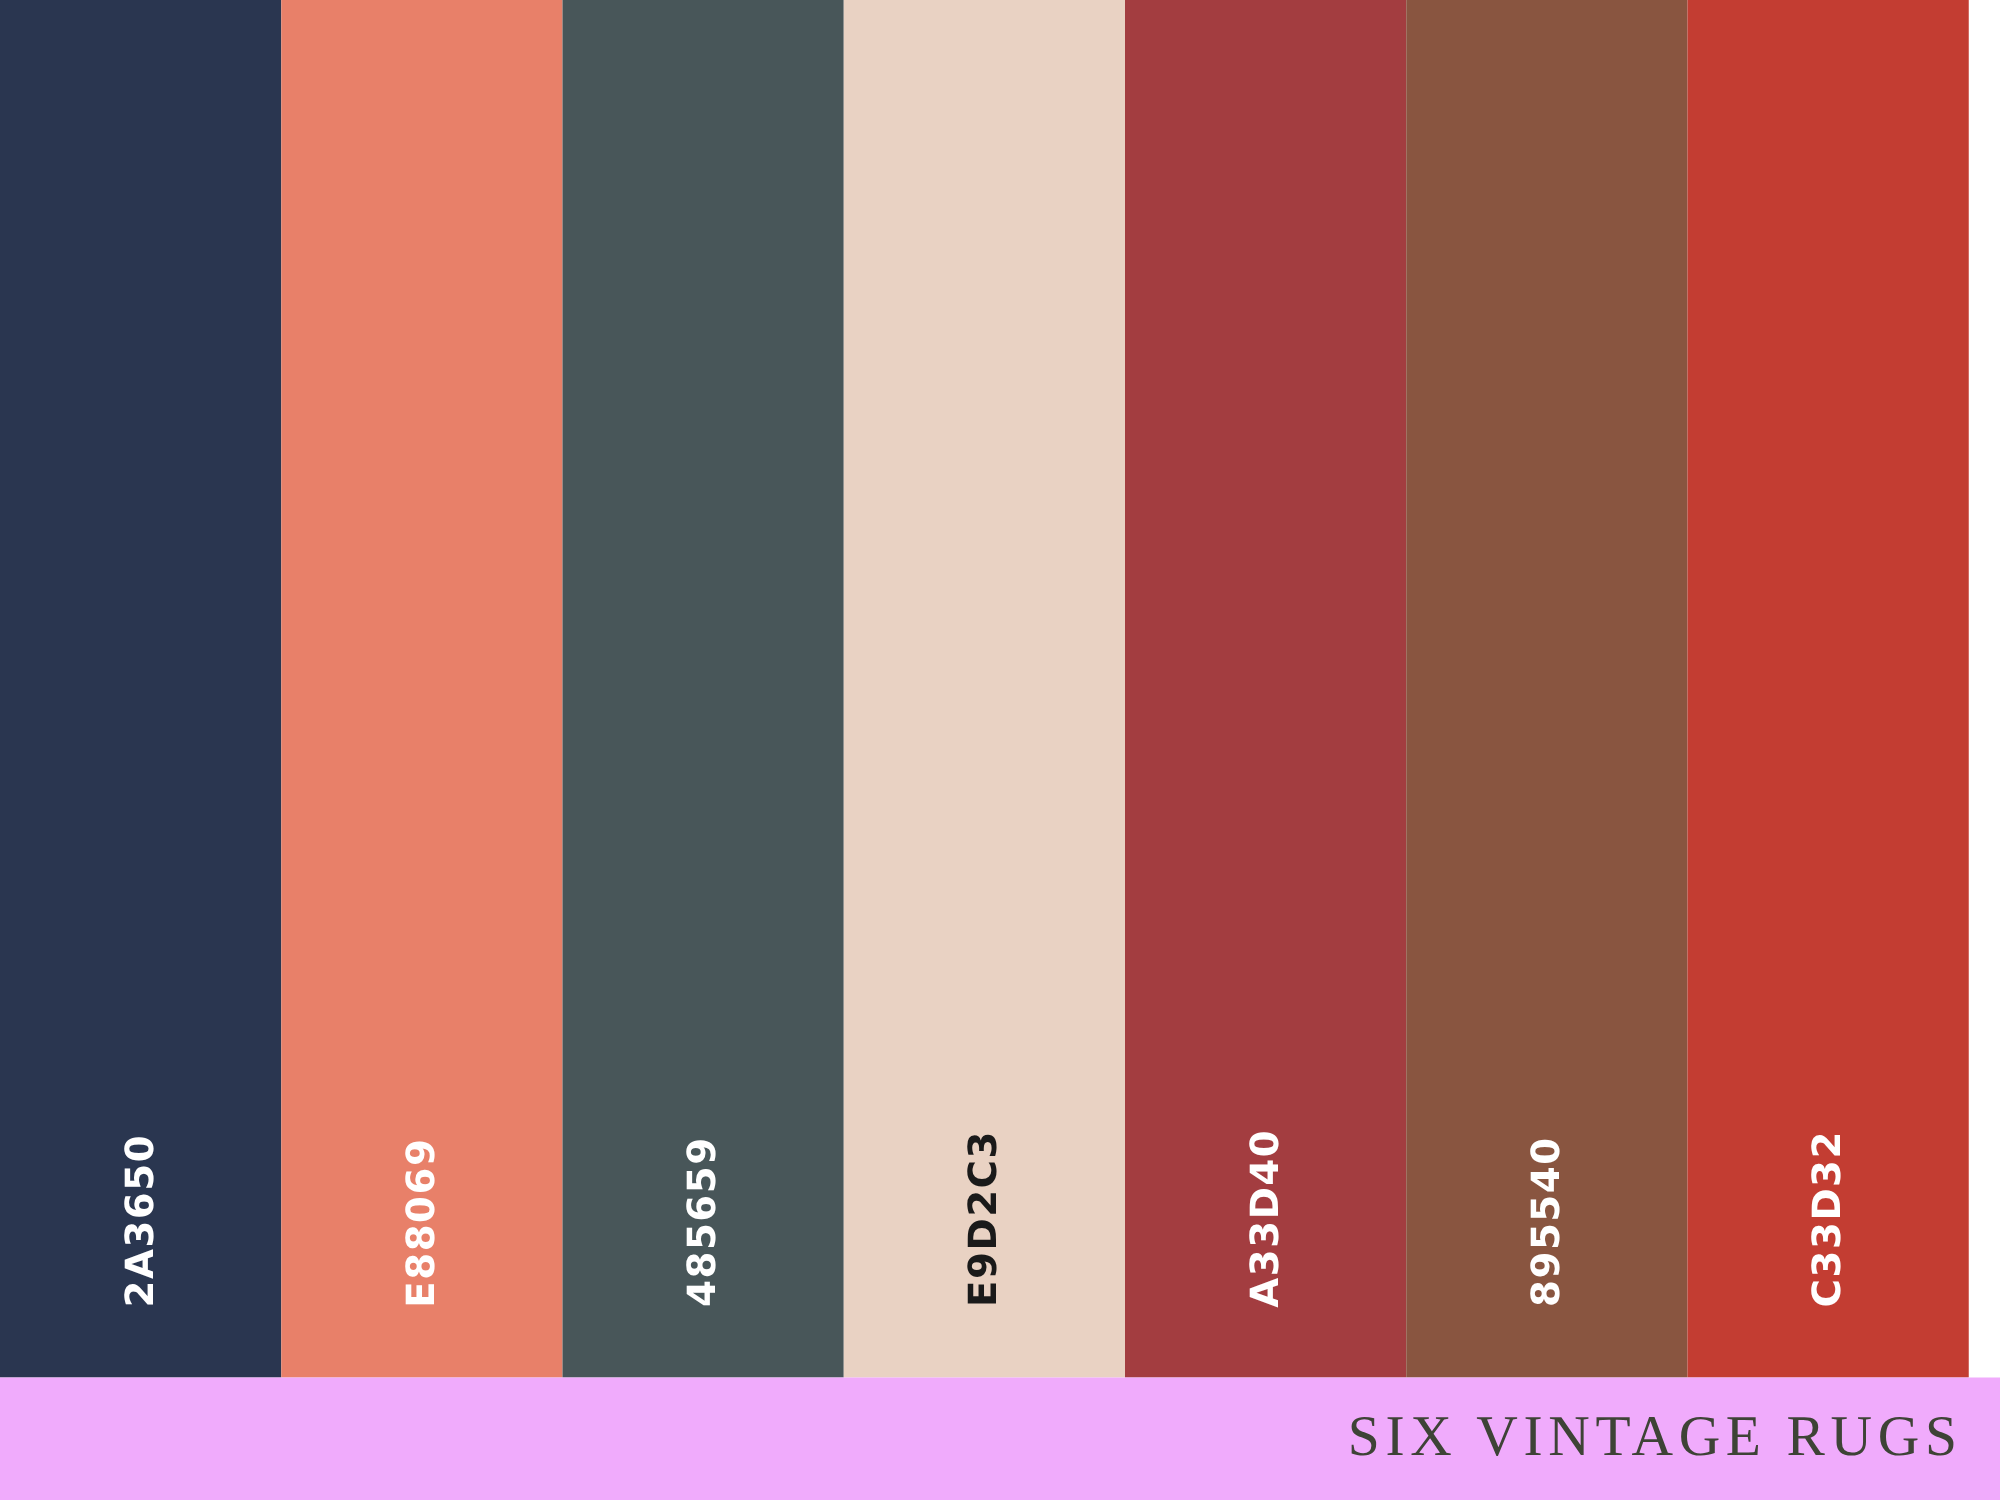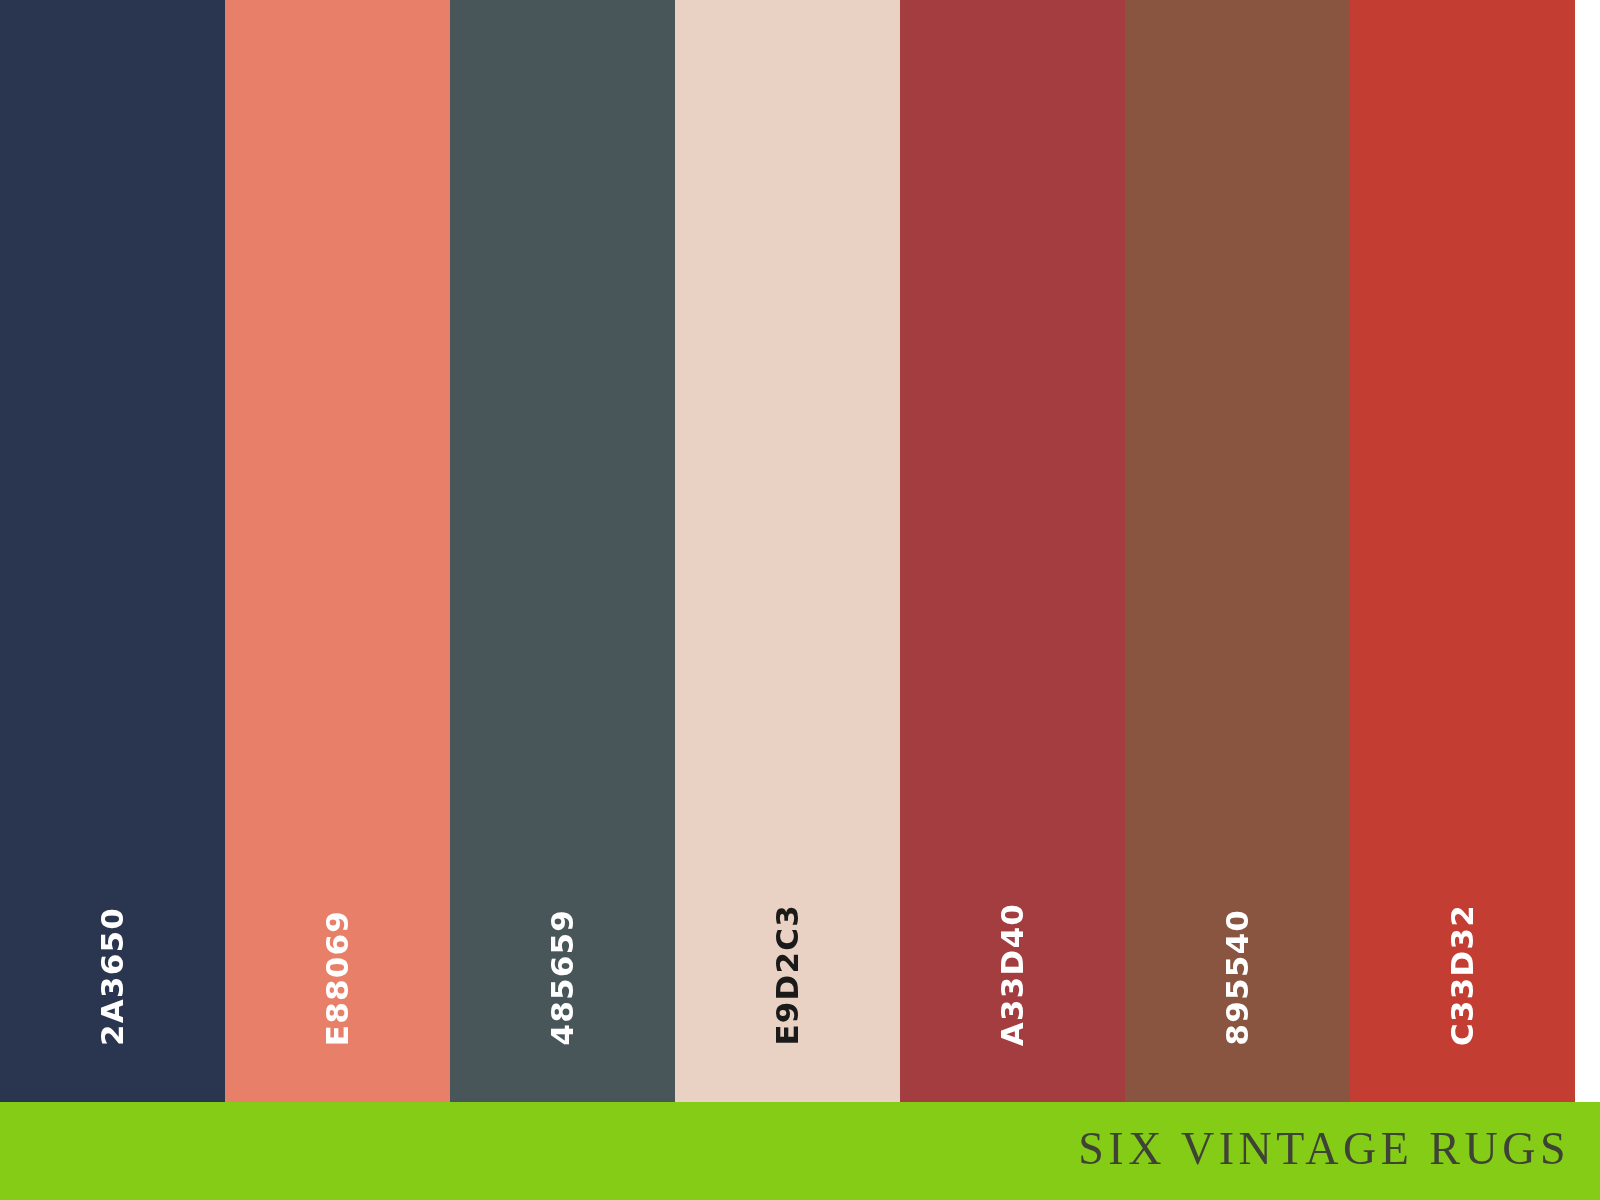--- a/index.html
+++ b/index.html
@@ -132,17 +132,17 @@
     </div>
 
     <div class="swatch" style="background-color: rgb(195, 61, 50);">
       <div class="swatch-label-wrap">
         <span class="swatch-label" style="color: rgb(255, 255, 255);">C33D32</span>
       </div>
     </div>
 
   </div>
 
-  <div id="footer" style="background-color: #84cc16; align-items: center;">
+  <div id="footer" style="background-color: #f0abfc; align-items: center;">
     <div id="brand-wordmark" style="color: rgb(62, 67, 54);">SIX VINTAGE RUGS</div>
   </div>
 
 </div>
 
 </body></html>

